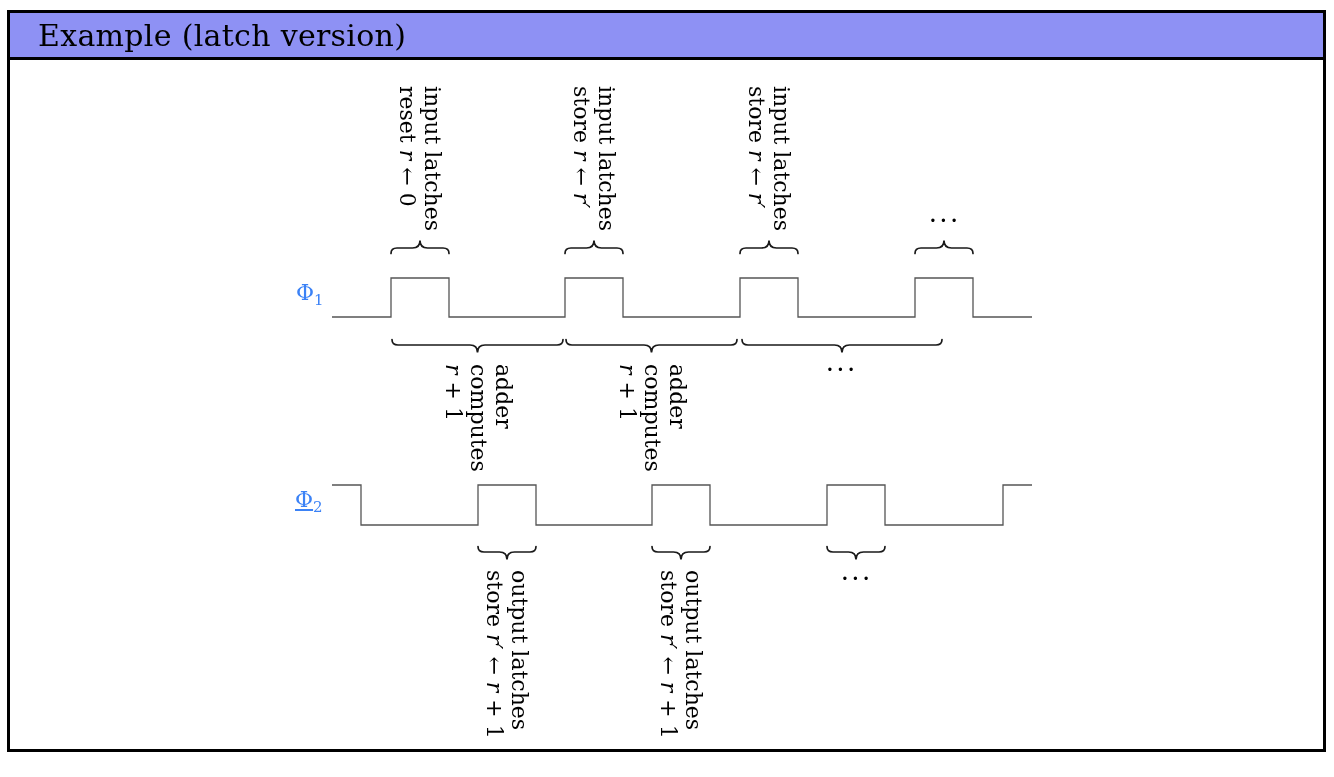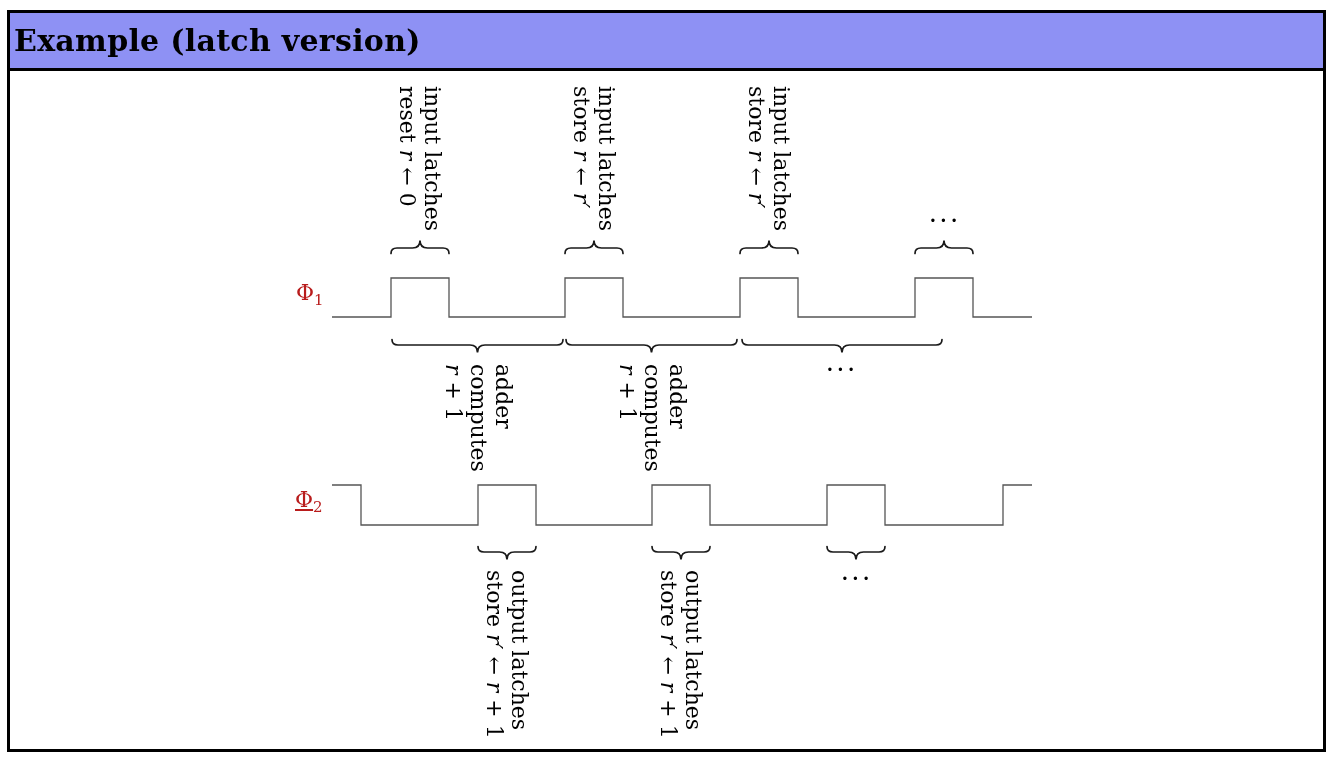--- a/index.html
+++ b/index.html
@@ -5,29 +5,29 @@
   html,body{margin:0;padding:0;background:#ffffff;}
   .stage{
     position:relative;width:1334px;height:777px;background:#ffffff;
     font-family:"DejaVu Serif", serif;color:var(--ink,#111);overflow:hidden;
   }
   .frame{
     position:absolute;left:7px;top:10px;width:1319px;height:742px;
     border:3px solid var(--frame-border,#000);box-sizing:border-box;background:#fff;
   }
   .titlebar{
-    position:absolute;left:7px;top:10px;width:1319px;height:61px;
+    position:absolute;left:7px;top:10px;width:1319px;height:50px;
     background:var(--title-bg,#8e91f4);border:3px solid var(--frame-border,#000);
-    box-sizing:border-box;display:flex;align-items:center;padding-left:4px;font-weight:bold;
+    box-sizing:border-box;display:flex;align-items:center;padding-left:28px;
   }
   .title{font-size:30px;color:#000;letter-spacing:0.3px;}
   .timing{position:absolute;left:0;top:0;width:1334px;height:777px;}
   .timing path.wave{stroke:var(--wave,#555);stroke-width:1.3;fill:none;}
   .timing path.brace{stroke:var(--brace,#1a1a1a);stroke-width:1.7;fill:none;stroke-linecap:round;}
-  .phi{position:absolute;font-size:22px;color:#b91c1c;}
+  .phi{position:absolute;font-size:22px;color:#3b82f6;}
   .phi sub{font-size:15px;line-height:0;}
   .phi1{left:296px;top:280px;}
   .phi2{left:295px;top:487px;text-decoration:underline;}
   .vlabel{
     position:absolute;writing-mode:vertical-rl;text-orientation:mixed;
     font-size:22px;line-height:25px;white-space:nowrap;color:#000;
     transform:translateX(-50%);
   }
   .vline{display:block;}
   .it{font-style:italic;}

